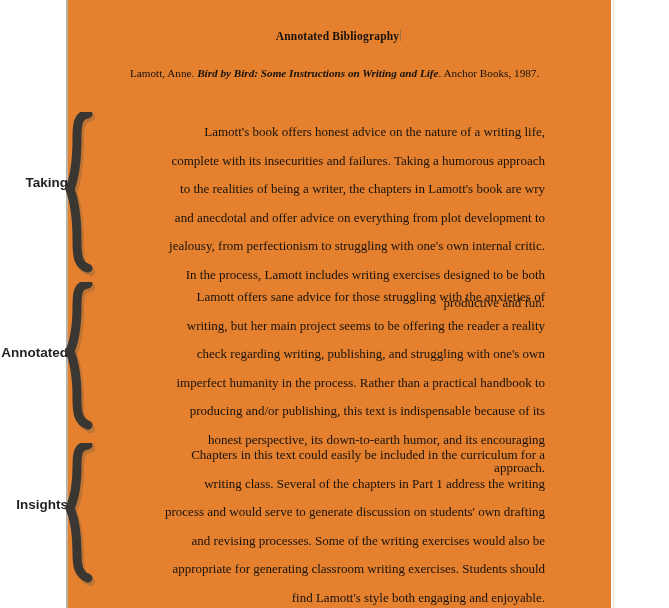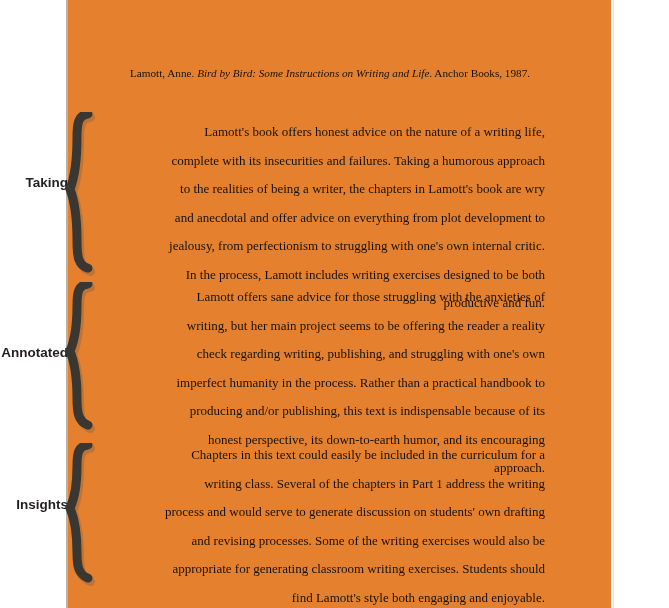--- a/index.html
+++ b/index.html
@@ -60,21 +60,21 @@
   .citation {
     position: absolute;
     left: 130px;
     width: 420px;
     font-size: 11.2px;
     color: #17120d;
     line-height: 27px;
   }
   #citation-line1 { top: 60px; }
   #citation-line2 { top: 87px; }
-  .cite-title { font-style: italic; }
+  .cite-title { font-style: italic; font-weight: bold; }
 
   .para {
     position: absolute;
     left: 163px;
     width: 382px;
     font-size: 13px;
     color: #17120d;
     line-height: 28.5px;
     text-align: right;
   }
@@ -108,20 +108,21 @@
   .brace svg { display: block; width: 100%; height: 100%; }
 </style>
 </head>
 <body>
 
 <div id="page">
 
   <div id="doc-panel"></div>
   <div id="doc-edge-right"></div>
 
+  <div id="doc-title"><span>Annotated Bibliography</span><span id="title-caret"></span></div>
 
   <div class="citation" id="citation-line1">
     <span>Lamott, Anne.</span>
     <span class="cite-title">Bird by Bird: Some Instructions on Writing and Life</span><span>. Anchor Books, 1987.</span>
   </div>
 
   <div class="para" id="para-summary">Lamott's book offers honest advice on the nature of a writing life, complete with its insecurities and failures. Taking a humorous approach to the realities of being a writer, the chapters in Lamott's book are wry and anecdotal and offer advice on everything from plot development to jealousy, from perfectionism to struggling with one's own internal critic. In the process, Lamott includes writing exercises designed to be both productive and fun.</div>
   <div class="para" id="para-evaluation">Lamott offers sane advice for those struggling with the anxieties of writing, but her main project seems to be offering the reader a reality check regarding writing, publishing, and struggling with one's own imperfect humanity in the process. Rather than a practical handbook to producing and/or publishing, this text is indispensable because of its honest perspective, its down-to-earth humor, and its encouraging approach.</div>
   <div class="para" id="para-insights">Chapters in this text could easily be included in the curriculum for a writing class. Several of the chapters in Part 1 address the writing process and would serve to generate discussion on students' own drafting and revising processes. Some of the writing exercises would also be appropriate for generating classroom writing exercises. Students should find Lamott's style both engaging and enjoyable.</div>
 

